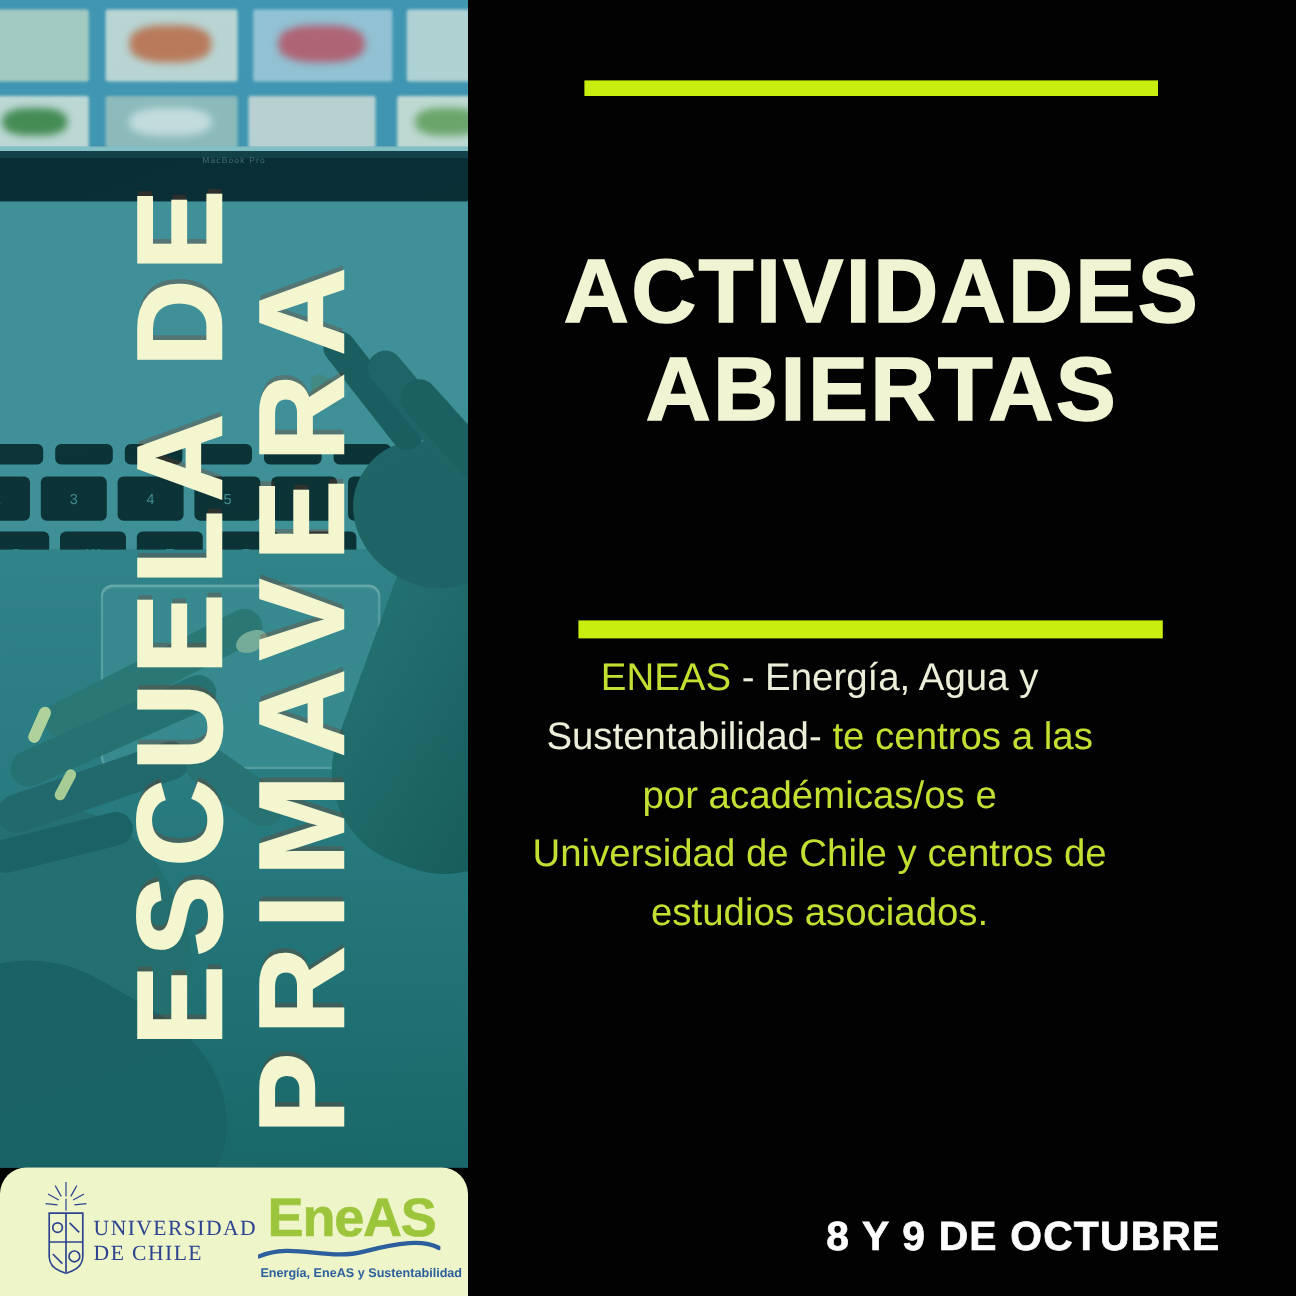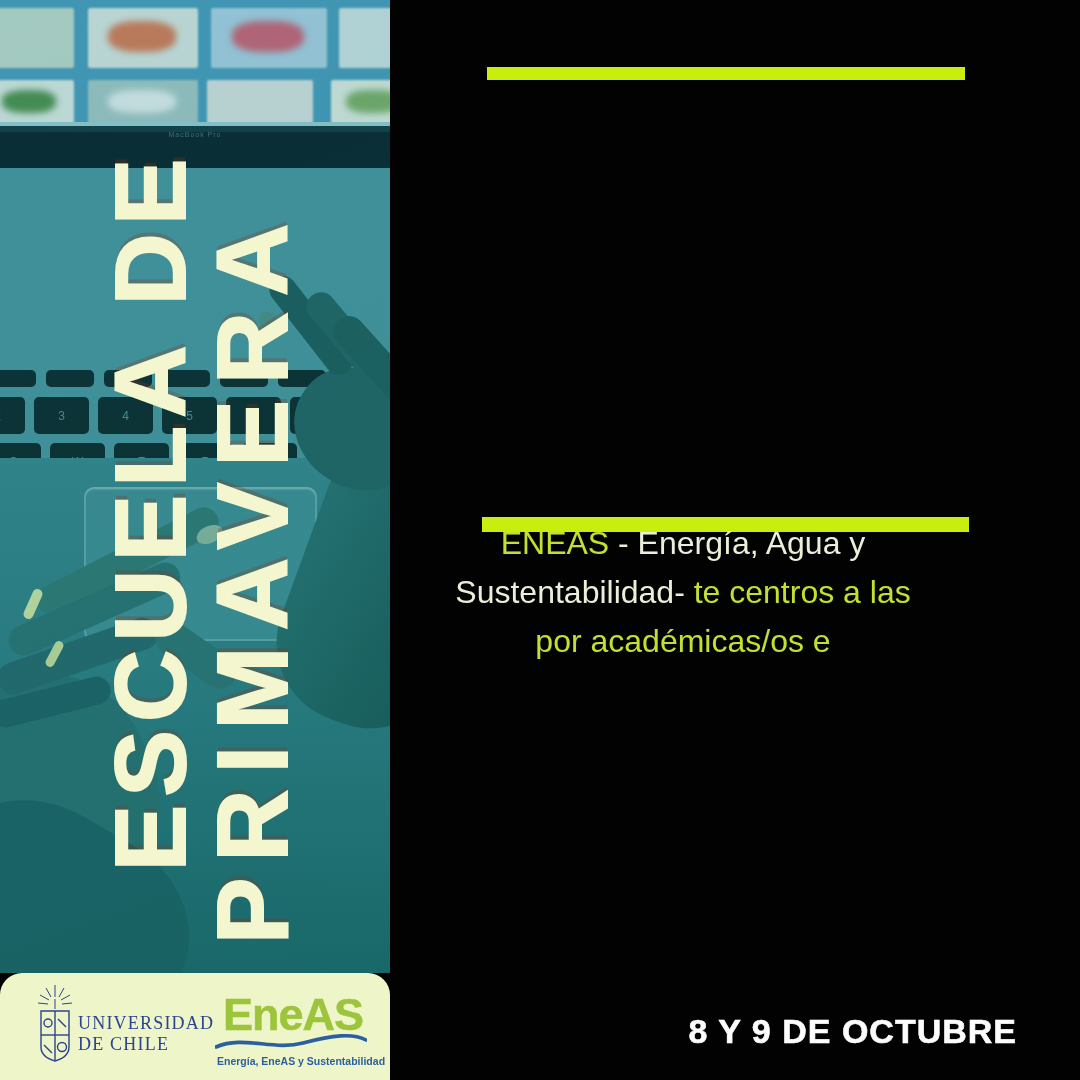--- a/index.html
+++ b/index.html
@@ -67,21 +67,21 @@
   
   .right-panel{position:absolute;left:390px;top:0;width:690px;height:1080px;background:#020202;}
   .accent-bar{position:absolute;background:#c7ee0f;}
   #bar-top{left:97px;top:67px;width:478px;height:13px;}
   #bar-mid{left:92px;top:517px;width:487px;height:15px;}
   .page-title{position:absolute;left:0;top:201px;width:690px;margin:0;text-align:center;
       font-size:75px;font-weight:bold;line-height:82px;letter-spacing:2px;color:#f0f4d3;
       -webkit-text-stroke:1.3px #f0f4d3;}
   .live-label{position:absolute;left:0;top:450px;width:690px;text-align:center;
       font-size:33px;color:#c3e41f;}
-  .paragraph{position:absolute;left:0;top:519px;width:586px;text-align:center;
+  .paragraph{position:absolute;left:0;top:540px;width:586px;text-align:center;
       font-size:32px;line-height:49px;}
   .seg-lime{color:#c3e032;}
   .seg-cream{color:#e9efd8;}
   .event-date{position:absolute;right:63px;top:1012px;font-size:34px;font-weight:bold;
       letter-spacing:1px;color:#fdfdfd;-webkit-text-stroke:.6px #fdfdfd;white-space:nowrap;}
 </style>
 </head>
 <body>
 
 <div class="photo-panel">
@@ -222,22 +222,25 @@
     <svg class="eneas-swoosh" width="152" height="22" viewBox="0 0 152 22">
       <path d="M1,16 C 28,4 58,20 88,12 S 138,2 151,9" stroke="#2b5f9e" stroke-width="3.6" fill="none" stroke-linecap="round"></path>
     </svg>
     <div class="eneas-tagline">Energía, EneAS y Sustentabilidad</div>
   </div>
 </div>
 
 <div class="right-panel">
   <div class="accent-bar" id="bar-top"></div>
   <h1 class="page-title">
-    <br>
+    <span>ACTIVIDADES</span><br>
+    <span>ABIERTAS</span>
   </h1>
   <div class="accent-bar" id="bar-mid"></div>
   <div class="paragraph" id="paragraph">
       <div><span class="seg-lime">ENEAS</span><span class="seg-cream"> - Energía, Agua y</span></div>
       <div><span class="seg-cream">Sustentabilidad- </span><span class="seg-lime">te centros a las</span></div>
       <div><span class="seg-lime">por académicas/os e</span></div>
+      <div><span class="seg-lime">Universidad de Chile y centros de</span></div>
+      <div><span class="seg-lime">estudios asociados.</span></div>
     </div>
   <div class="event-date">8 Y 9 DE OCTUBRE</div>
 </div>
 
 </body></html>

